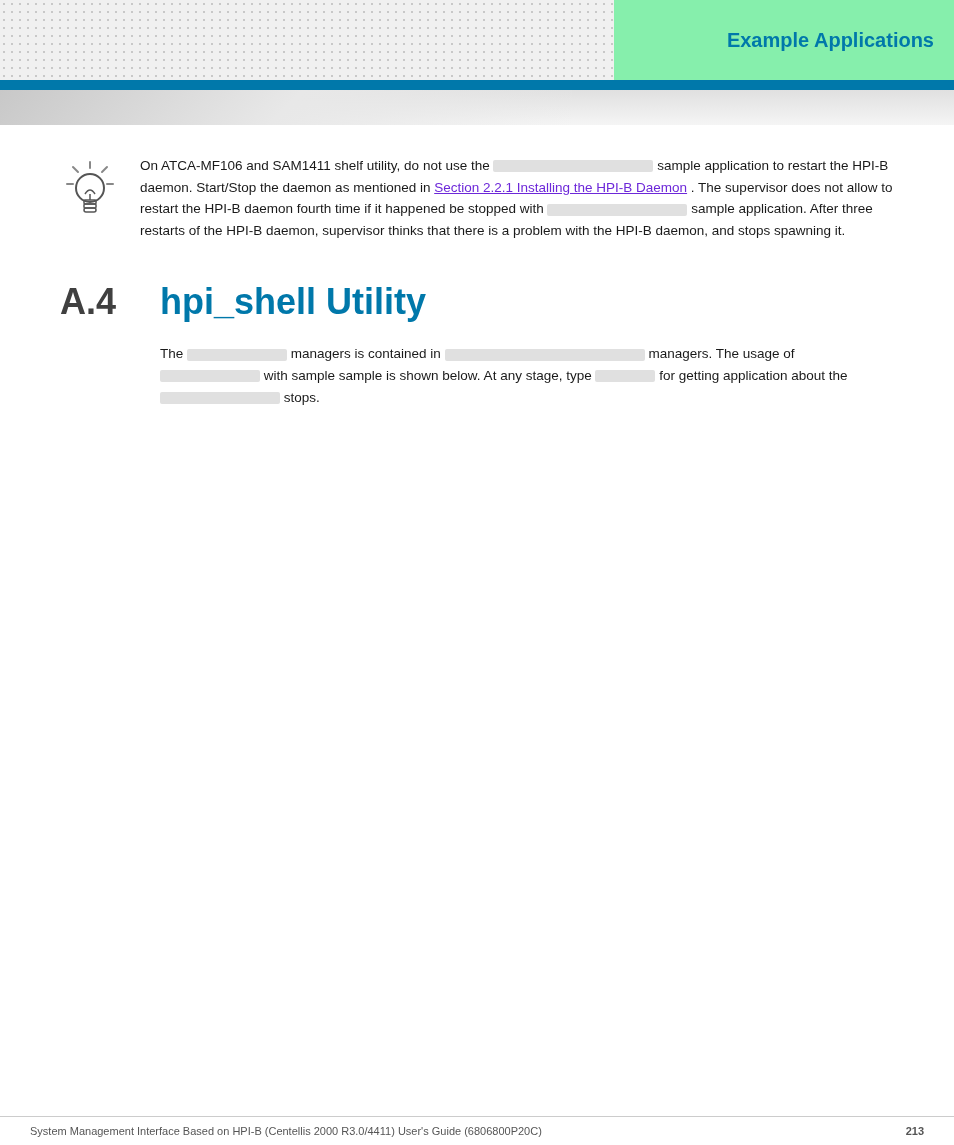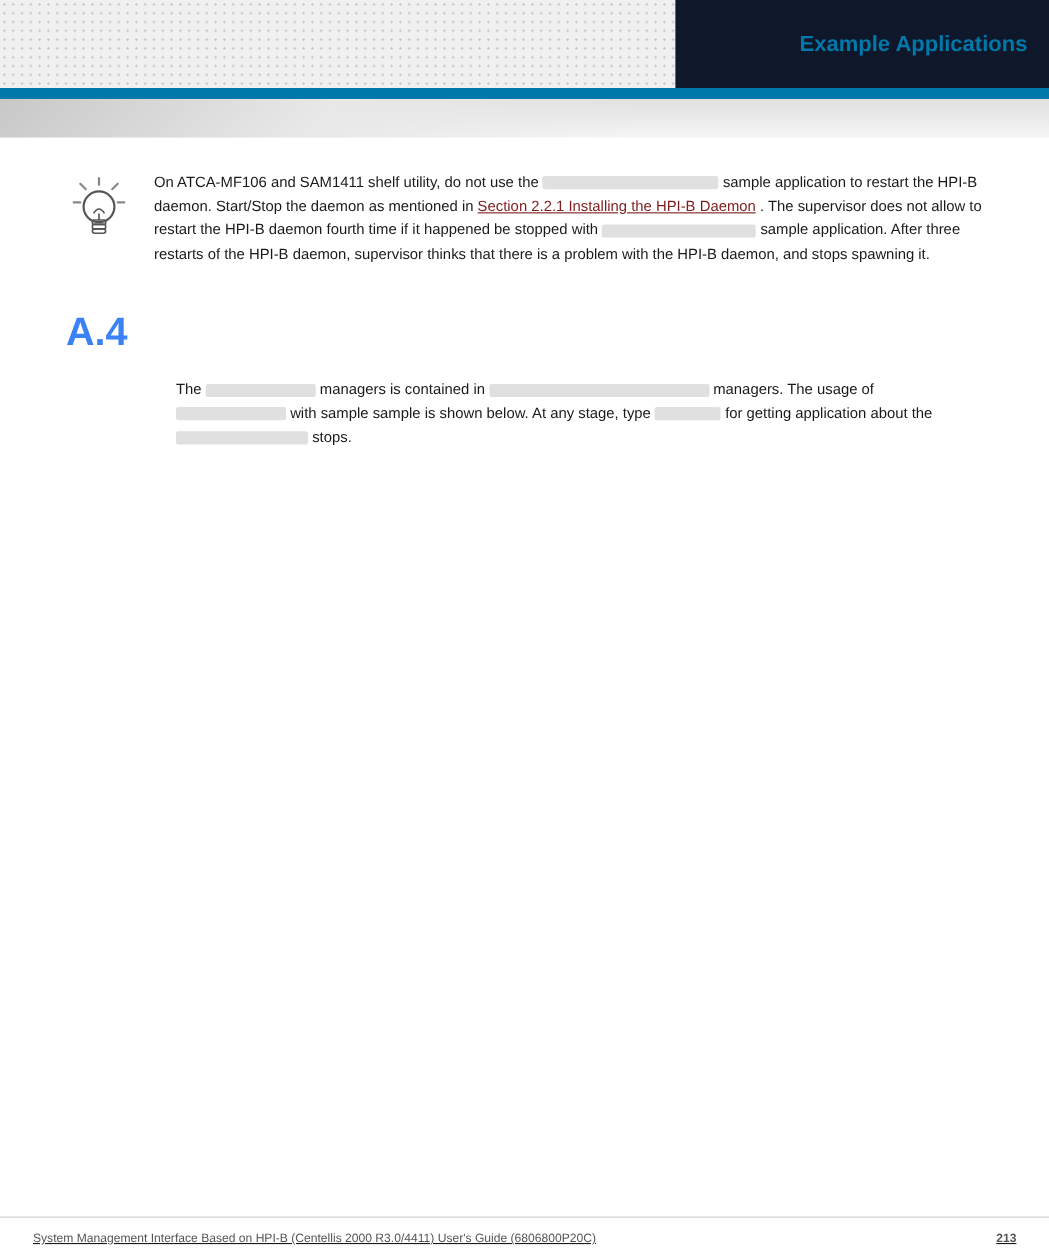--- a/index.html
+++ b/index.html
@@ -36,21 +36,21 @@
       background-image: radial-gradient(circle, #c8c8c8 1px, transparent 1px);
       background-size: 8px 8px;
     }
 
     .header-title-area {
       position: absolute;
       top: 0;
       right: 0;
       width: 340px;
       height: 80px;
-      background: #0f172a;
+      background: #86efac;
       display: flex;
       align-items: center;
       justify-content: flex-end;
       padding-right: 20px;
     }
 
     .header-title {
       font-size: 20px;
       font-weight: bold;
       color: #0078aa;
@@ -110,38 +110,38 @@
     }
 
     .warning-text {
       font-size: 13.5px;
       line-height: 1.6;
       color: #1a1a1a;
       flex: 1;
     }
 
     .link-text {
-      color: #7f1d1d;
+      color: #6d28d9;
       text-decoration: underline;
       cursor: pointer;
       text-align: right;
     }
 
     
     .section-heading {
       display: flex;
       align-items: baseline;
       margin-bottom: 20px;
       gap: 20px;
     }
 
     .section-number {
       font-size: 36px;
       font-weight: bold;
-      color: #3b82f6;
+      color: #404040;
       font-family: Arial, sans-serif;
       min-width: 80px;
     }
 
     .section-title {
       font-size: 36px;
       font-weight: bold;
       color: #0078aa;
       font-family: Arial, sans-serif;
     }
@@ -153,27 +153,26 @@
       color: #1a1a1a;
       margin-left: 100px;
     }
 
     
     .footer {
       position: absolute;
       bottom: 0;
       left: 0;
       right: 0;
-      height: 39px;
+      height: 29px;
       border-top: 1px solid #cccccc;
       display: flex;
       align-items: center;
       justify-content: space-between;
       padding: 0 30px;
-      text-decoration: underline;
     }
 
     .footer-text {
       font-size: 11px;
       color: #555555;
     }
 
     .footer-page {
       font-size: 11px;
       color: #555555;
@@ -233,20 +232,21 @@
       <span> sample application to restart the HPI-B daemon. Start/Stop the daemon as mentioned in </span>
       <a class="link-text">Section 2.2.1 Installing the HPI-B Daemon</a>
       <span>. The supervisor does not allow to restart the HPI-B daemon fourth time if it happened be stopped with </span>
       <span class="redacted" style="width:140px;"></span>
       <span> sample application. After three restarts of the HPI-B daemon, supervisor thinks that there is a problem with the HPI-B daemon, and stops spawning it.</span>
     </div>
   </div>
 
   <div class="section-heading">
     <span class="section-number">A.4</span>
+    <span class="section-title">hpi_shell Utility</span>
   </div>
 
   <div class="body-text">
     <span>The </span>
     <span class="redacted" style="width:100px;"></span>
     <span> managers is contained in </span>
     <span class="redacted" style="width:200px;"></span>
     <span> managers. The usage of </span>
     <br>
     <span class="redacted" style="width:100px;"></span>

